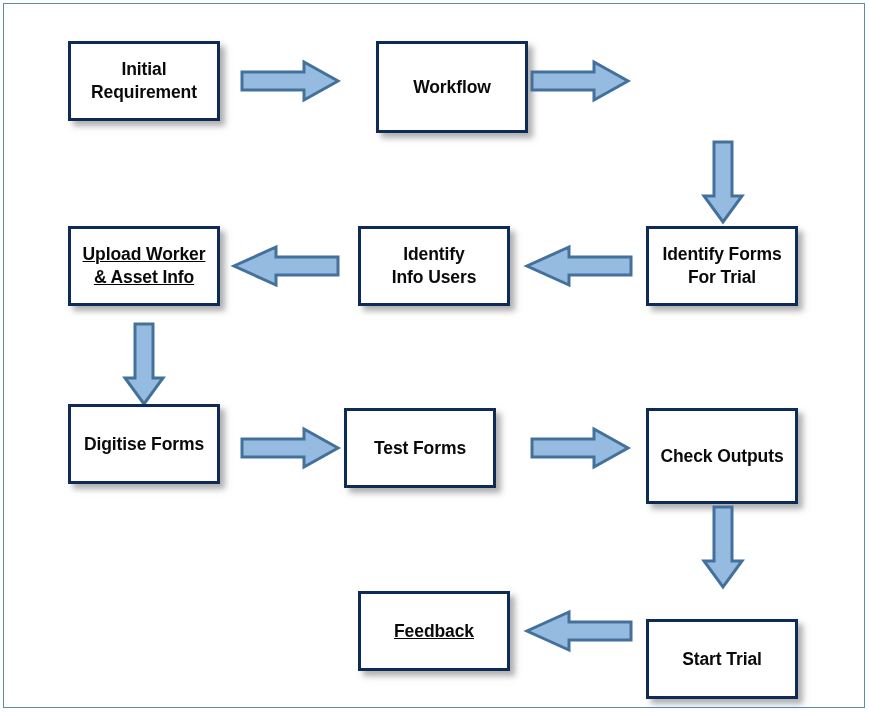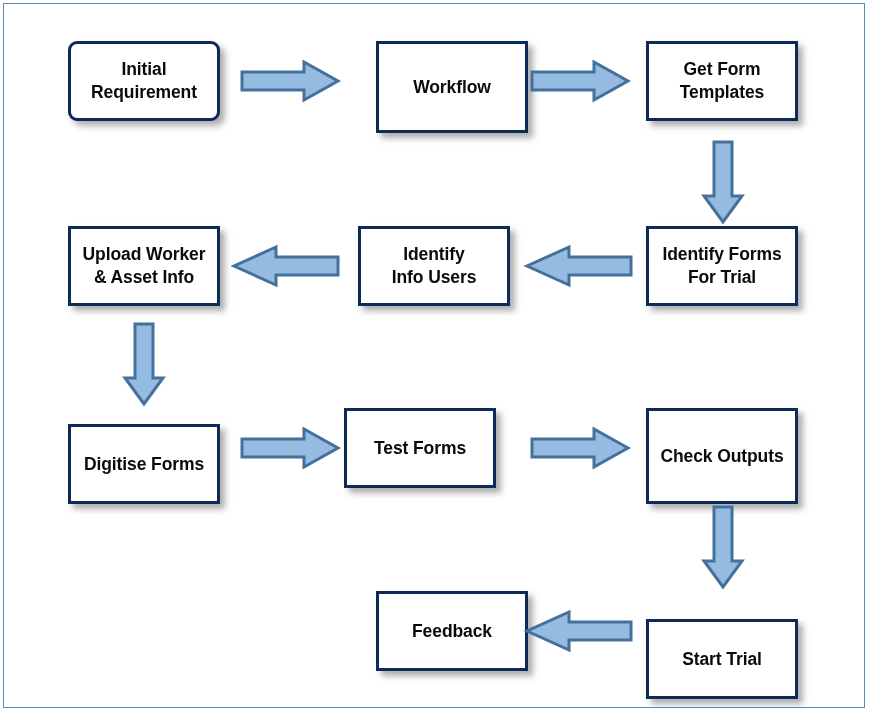--- a/index.html
+++ b/index.html
@@ -69,53 +69,49 @@
     stroke-linejoin: miter;
   }
 </style>
 </head>
 <body>
 
 <div id="canvas">
 
   <div class="outer-frame"></div>
 
-  <div class="node" style="left:68px; top:41px; width:152px; height:80px;border-radius:9px;">
+  <div class="node" style="left:68px; top:41px; width:152px; height:80px;">
     <span class="node-label">Initial
 Requirement</span>
   </div>
 
   <div class="arrow" style="left:240px; top:60px; width:100px; height:42px;">
     <svg width="100" height="42" viewBox="0 0 100 42">
       <polygon class="arrow-shape" points="2,12 64,12 64,2 98,21 64,40 64,30 2,30"></polygon>
     </svg>
   </div>
 
   <div class="node" style="left:376px; top:41px; width:152px; height:92px;">
     <span class="node-label">Workflow</span>
   </div>
 
   <div class="arrow" style="left:530px; top:60px; width:100px; height:42px;">
     <svg width="100" height="42" viewBox="0 0 100 42">
       <polygon class="arrow-shape" points="2,12 64,12 64,2 98,21 64,40 64,30 2,30"></polygon>
     </svg>
   </div>
 
-  <div class="node" style="left:646px; top:41px; width:152px; height:80px;">
-    <span class="node-label">Get Form
-Templates</span>
-  </div>
 
   <div class="arrow" style="left:701px; top:140px; width:44px; height:84px;">
     <svg width="44" height="84" viewBox="0 0 44 84">
       <polygon class="arrow-shape" points="13,2 31,2 31,56 41,56 22,82 3,56 13,56"></polygon>
     </svg>
   </div>
 
-  <div class="node" style="left:68px; top:226px; width:152px; height:80px;">
+  <div class="node" style="left:68px; top:226px; width:152px; height:80px;text-decoration:underline;">
     <span class="node-label">Upload Worker
 &amp; Asset Info</span>
   </div>
 
   <div class="arrow" style="left:232px; top:245px; width:108px; height:42px;">
     <svg width="108" height="42" viewBox="0 0 108 42">
       <polygon class="arrow-shape" points="106,12 44,12 44,2 2,21 44,40 44,30 106,30"></polygon>
     </svg>
   </div>
 
@@ -134,21 +130,21 @@
     <span class="node-label">Identify Forms
 For Trial</span>
   </div>
 
   <div class="arrow" style="left:122px; top:322px; width:44px; height:84px;">
     <svg width="44" height="84" viewBox="0 0 44 84">
       <polygon class="arrow-shape" points="13,2 31,2 31,56 41,56 22,82 3,56 13,56"></polygon>
     </svg>
   </div>
 
-  <div class="node" style="left:68px; top:424px; width:152px; height:80px;">
+  <div class="node" style="left:68px; top:404px; width:152px; height:80px;">
     <span class="node-label">Digitise Forms</span>
   </div>
 
   <div class="arrow" style="left:240px; top:427px; width:100px; height:42px;">
     <svg width="100" height="42" viewBox="0 0 100 42">
       <polygon class="arrow-shape" points="2,12 64,12 64,2 98,21 64,40 64,30 2,30"></polygon>
     </svg>
   </div>
 
   <div class="node" style="left:344px; top:408px; width:152px; height:80px;">
@@ -164,21 +160,21 @@
   <div class="node" style="left:646px; top:408px; width:152px; height:96px;">
     <span class="node-label">Check Outputs</span>
   </div>
 
   <div class="arrow" style="left:701px; top:505px; width:44px; height:84px;">
     <svg width="44" height="84" viewBox="0 0 44 84">
       <polygon class="arrow-shape" points="13,2 31,2 31,56 41,56 22,82 3,56 13,56"></polygon>
     </svg>
   </div>
 
-  <div class="node" style="left:376px; top:591px; width:152px; height:80px;">
+  <div class="node" style="left:358px; top:591px; width:152px; height:80px;text-decoration:underline;">
     <span class="node-label">Feedback</span>
   </div>
 
   <div class="arrow" style="left:525px; top:610px; width:108px; height:42px;">
     <svg width="108" height="42" viewBox="0 0 108 42">
       <polygon class="arrow-shape" points="106,12 44,12 44,2 2,21 44,40 44,30 106,30"></polygon>
     </svg>
   </div>
 
   <div class="node" style="left:646px; top:591px; width:152px; height:80px;margin-top:28px;">

